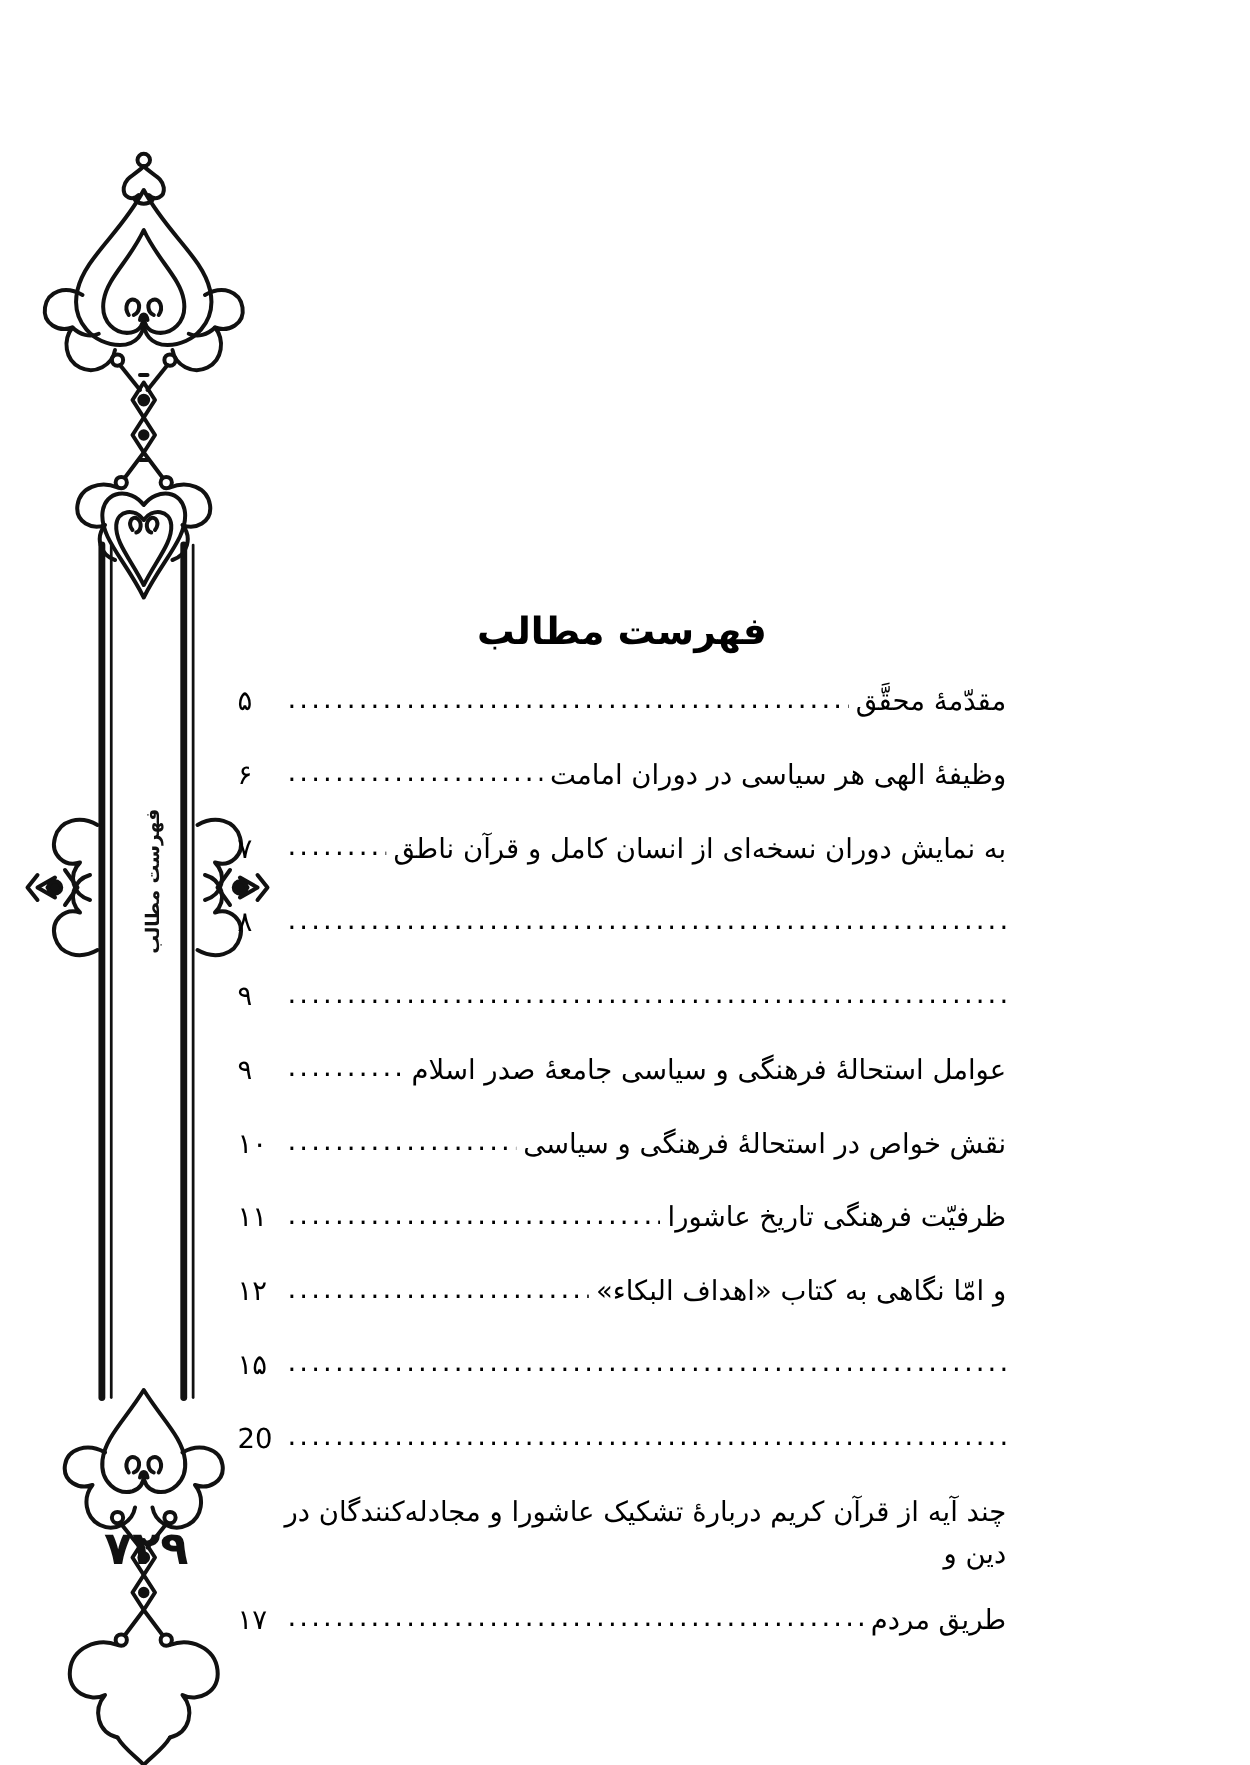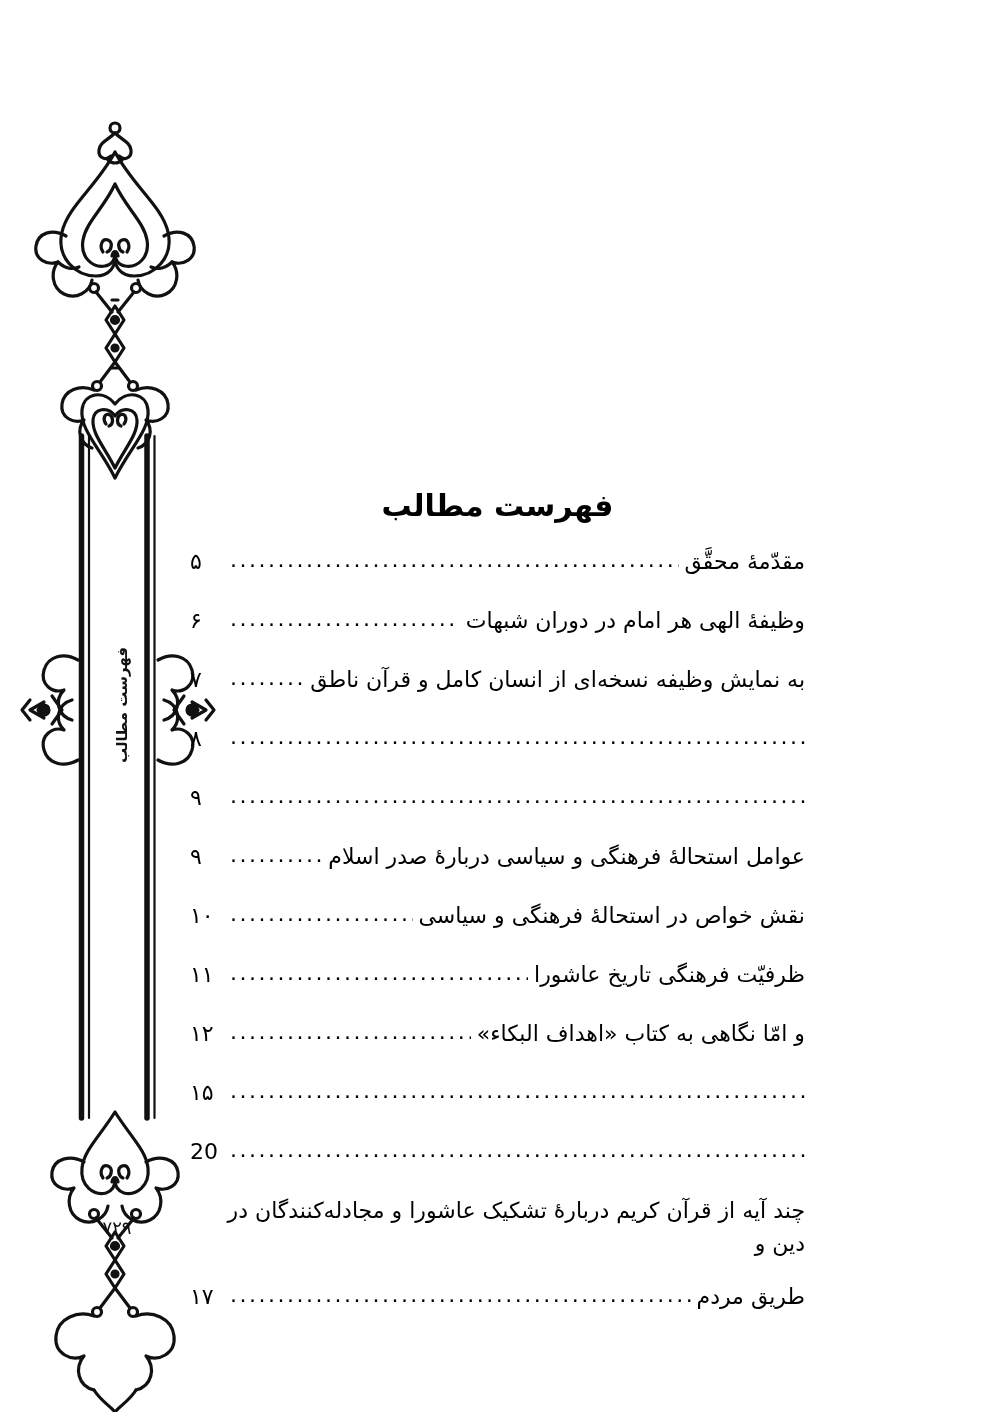--- a/index.html
+++ b/index.html
@@ -32,22 +32,22 @@
   }
 
   
   .page-number {
     position: absolute;
     left: 62px;
     top: 1217px;
     width: 110px;
     text-align: center;
     font-family: "DejaVu Sans", "Liberation Sans", sans-serif;
-    font-size: 18px;
-    font-weight: 400;
+    font-size: 37px;
+    font-weight: 700;
     color: #111111;
     letter-spacing: 1px;
     direction: rtl;
   }
 
   
   .vertical-label {
     position: absolute;
     left: 57px;
     top: 640px;
@@ -327,43 +327,43 @@
 
     <ul class="toc-list">
 
       <li class="toc-entry">
         <span class="toc-label">مقدّمهٔ محقَّق</span>
         <span class="toc-leader">...........................................................................................</span>
         <span class="toc-page">۵</span>
       </li>
 
       <li class="toc-entry">
-        <span class="toc-label">وظیفهٔ الهی هر امام در دوران شبهات</span>
+        <span class="toc-label">وظیفهٔ الهی هر سیاسی در دوران امامت</span>
         <span class="toc-leader">...........................................................................................</span>
         <span class="toc-page">۶</span>
       </li>
 
       <li class="toc-entry">
-        <span class="toc-label">به نمایش وظیفه نسخه‌ای از انسان کامل و قرآن ناطق</span>
+        <span class="toc-label">به نمایش دوران نسخه‌ای از انسان کامل و قرآن ناطق</span>
         <span class="toc-leader">...........................................................................................</span>
         <span class="toc-page">۷</span>
       </li>
 
       <li class="toc-entry">
         <span class="toc-leader">...........................................................................................</span>
         <span class="toc-page">۸</span>
       </li>
 
       <li class="toc-entry">
         <span class="toc-leader">...........................................................................................</span>
         <span class="toc-page">۹</span>
       </li>
 
       <li class="toc-entry">
-        <span class="toc-label">عوامل استحالهٔ فرهنگی و سیاسی دربارهٔ صدر اسلام</span>
+        <span class="toc-label">عوامل استحالهٔ فرهنگی و سیاسی جامعهٔ صدر اسلام</span>
         <span class="toc-leader">...........................................................................................</span>
         <span class="toc-page">۹</span>
       </li>
 
       <li class="toc-entry">
         <span class="toc-label">نقش خواص در استحالهٔ فرهنگی و سیاسی</span>
         <span class="toc-leader">...........................................................................................</span>
         <span class="toc-page">۱۰</span>
       </li>
 

